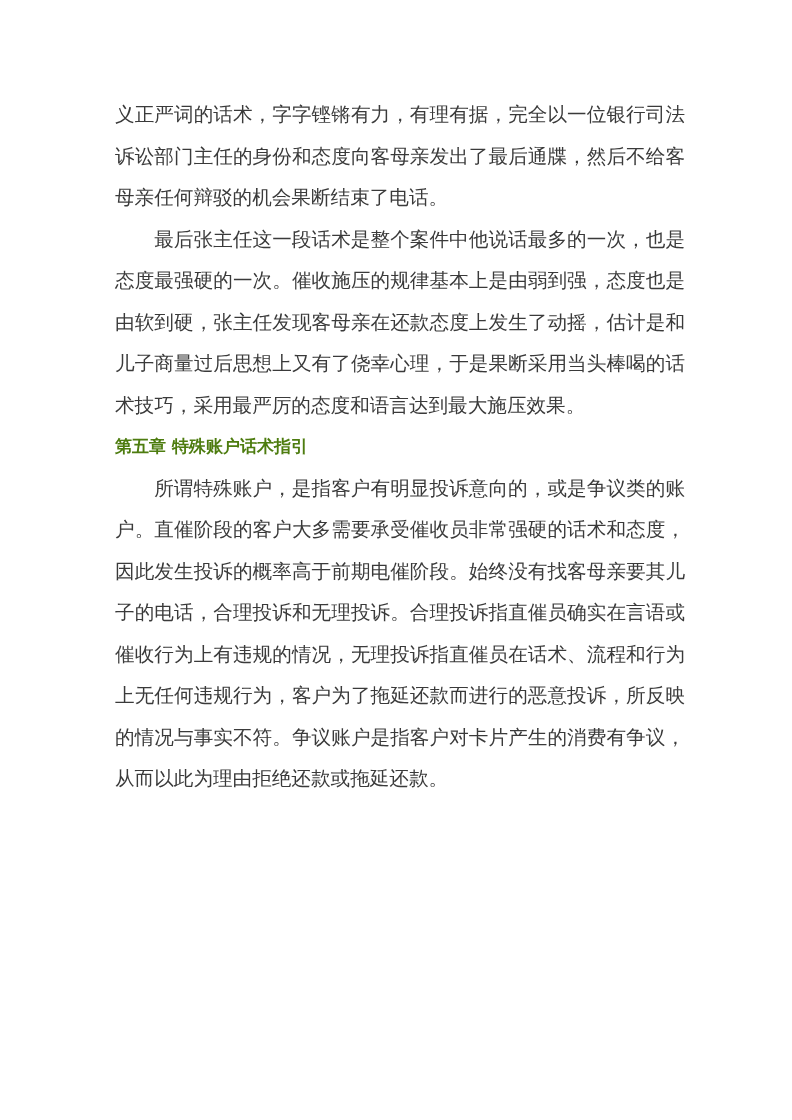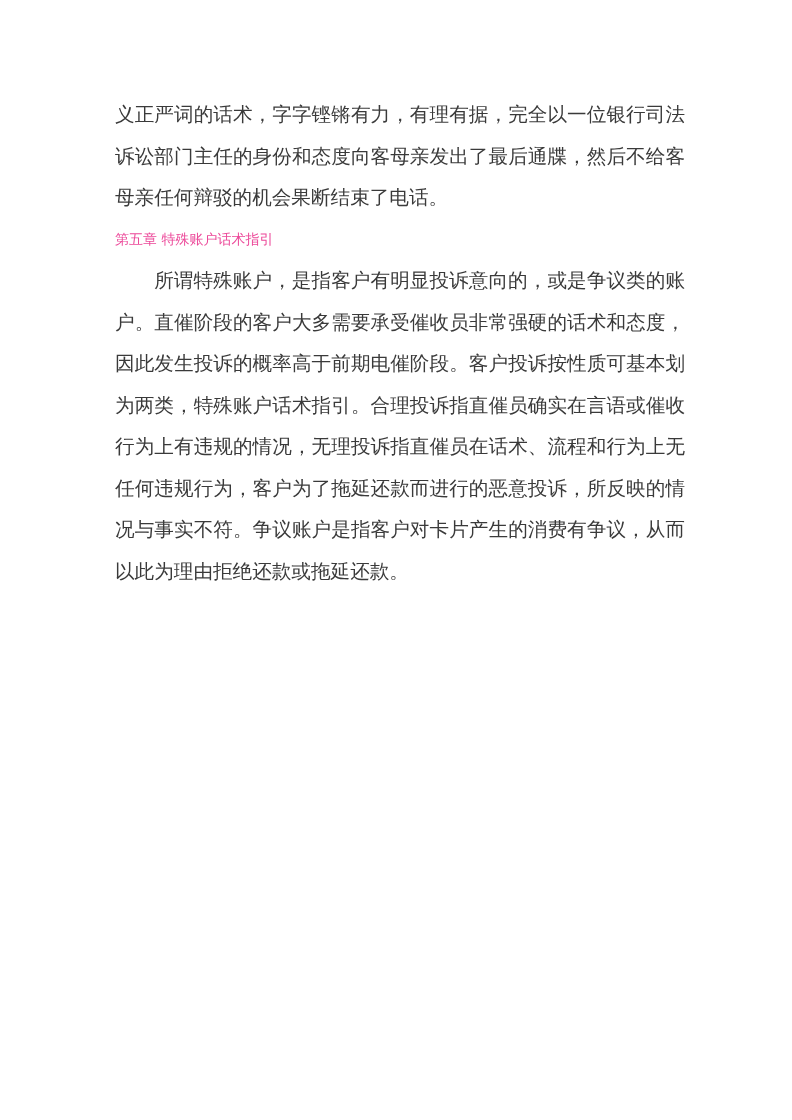--- a/index.html
+++ b/index.html
@@ -28,39 +28,40 @@
     text-align: justify;
     text-justify: inter-ideograph;
     word-break: break-all;
     font-weight: 400;
   }
   .para.indent {
     text-indent: 2em;
   }
   .chapter-heading {
     margin: 0;
-    font-size: 14px;
+    font-size: 17px;
     line-height: 41.5px;
-    color: #ec4899;
-    font-weight: 400;
+    color: #4d7c0f;
+    font-weight: 700;
     text-align: left;
   }
   .u {
     text-decoration: underline;
     text-underline-offset: 6px;
     text-decoration-thickness: 1.2px;
     text-decoration-color: #3a3a3a;
   }
 </style>
 </head>
 <body>
 
 <div class="page">
 
   <p class="para">义正严词的话术，字字铿锵有力，有理有据，完全以一位银行司法诉讼部门主任的身份和态度向客母亲发出了最后通牒，然后不给客母亲任何辩驳的机会果断结束了电话。</p>
 
+  <p class="para indent">最后张主任这一段话术是整个案件中他说话最多的一次，也是态度最强硬的一次。催收施压的规律基本上是由弱到强，态度也是由软到硬，张主任发现客母亲在还款态度上发生了动摇，估计是和儿子商量过后思想上又有了侥幸心理，于是果断采用当头棒喝的话术技巧，采用最严厉的态度和语言达到最大施压效果。</p>
 
 
   <h2 class="chapter-heading">第五章 特殊账户话术指引</h2>
 
-  <p class="para indent">所谓特殊账户，是指客户有明显投诉意向的，或是争议类的账户。直催阶段的客户大多需要承受催收员非常强硬的话术和态度，因此发生投诉的概率高于前期电催阶段。客户投诉按性质可基本划为两类，特殊账户话术指引。合理投诉指直催员确实在言语或催收行为上有违规的情况，无理投诉指直催员在话术、流程和行为上无任何违规行为，客户为了拖延还款而进行的恶意投诉，所反映的情况与事实不符。争议账户是指客户对卡片产生的消费有争议，从而以此为理由拒绝还款或拖延还款。</p>
+  <p class="para indent">所谓特殊账户，是指客户有明显投诉意向的，或是争议类的账户。直催阶段的客户大多需要承受催收员非常强硬的话术和态度，因此发生投诉的概率高于前期电催阶段。始终没有找客母亲要其儿子的电话，合理投诉和无理投诉。合理投诉指直催员确实在言语或催收行为上有违规的情况，无理投诉指直催员在话术、流程和行为上无任何违规行为，客户为了拖延还款而进行的恶意投诉，所反映的情况与事实不符。争议账户是指客户对卡片产生的消费有争议，从而以此为理由拒绝还款或拖延还款。</p>
 
 </div>
 
 </body></html>

